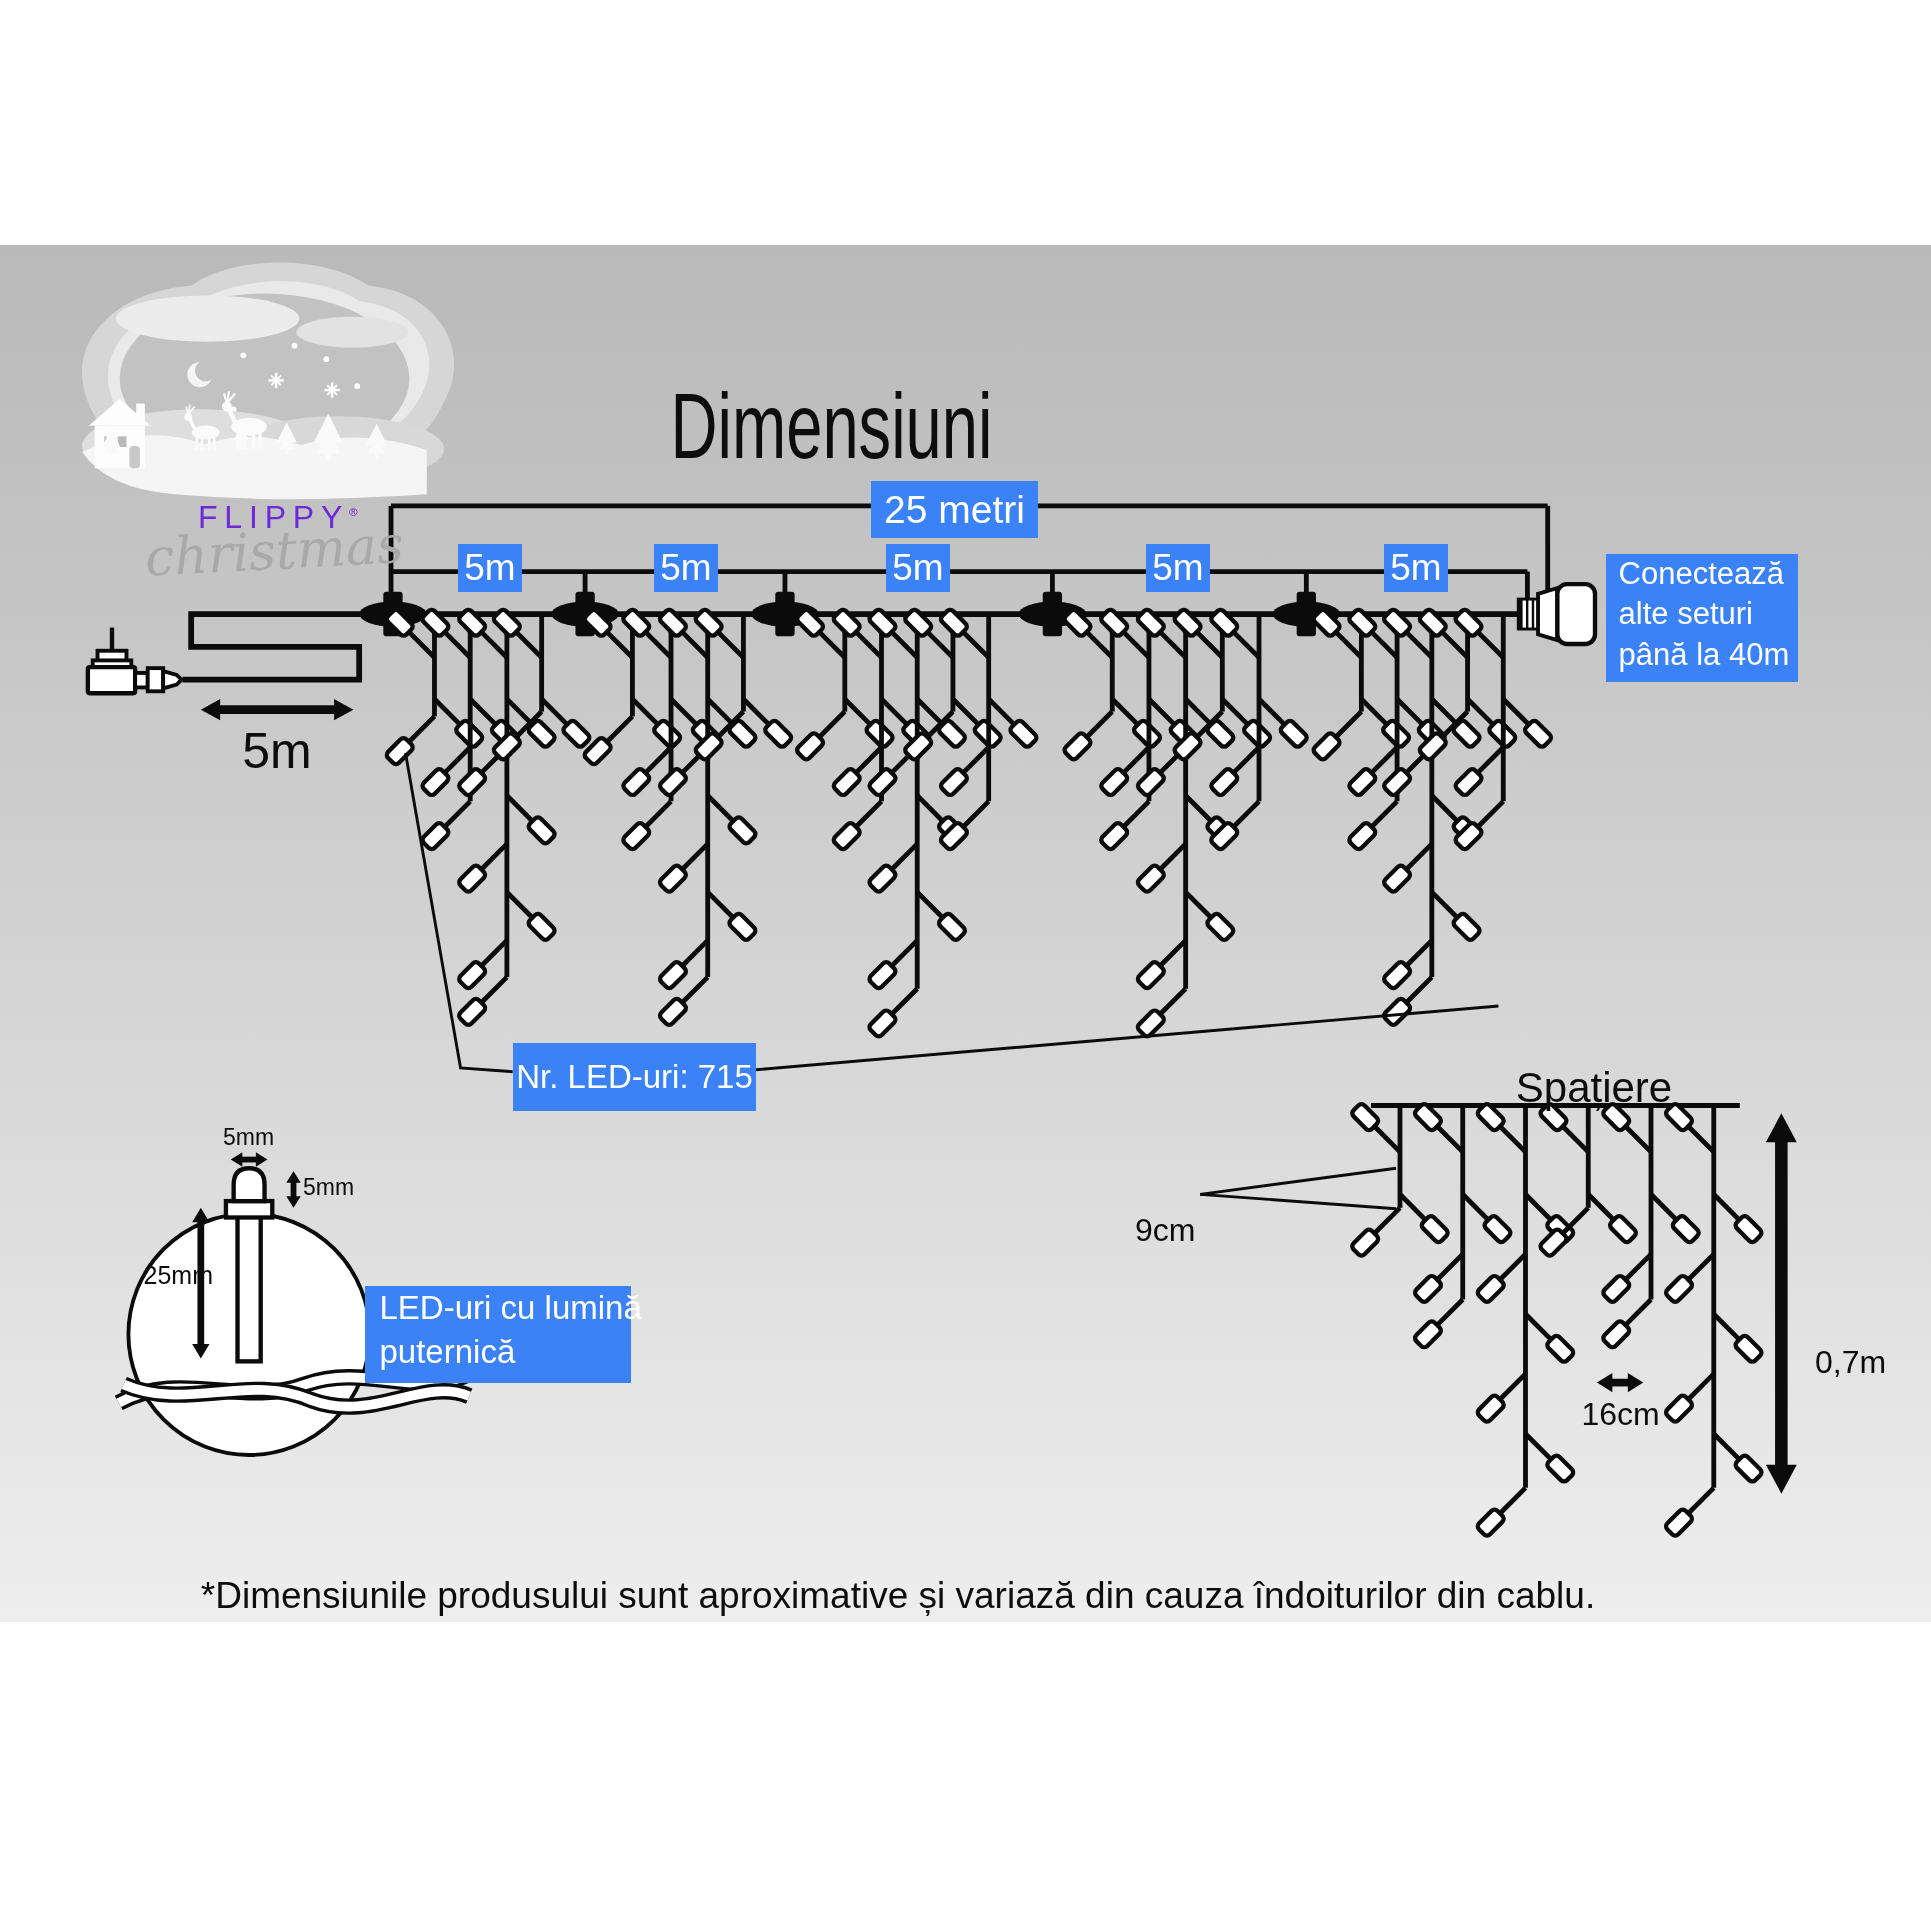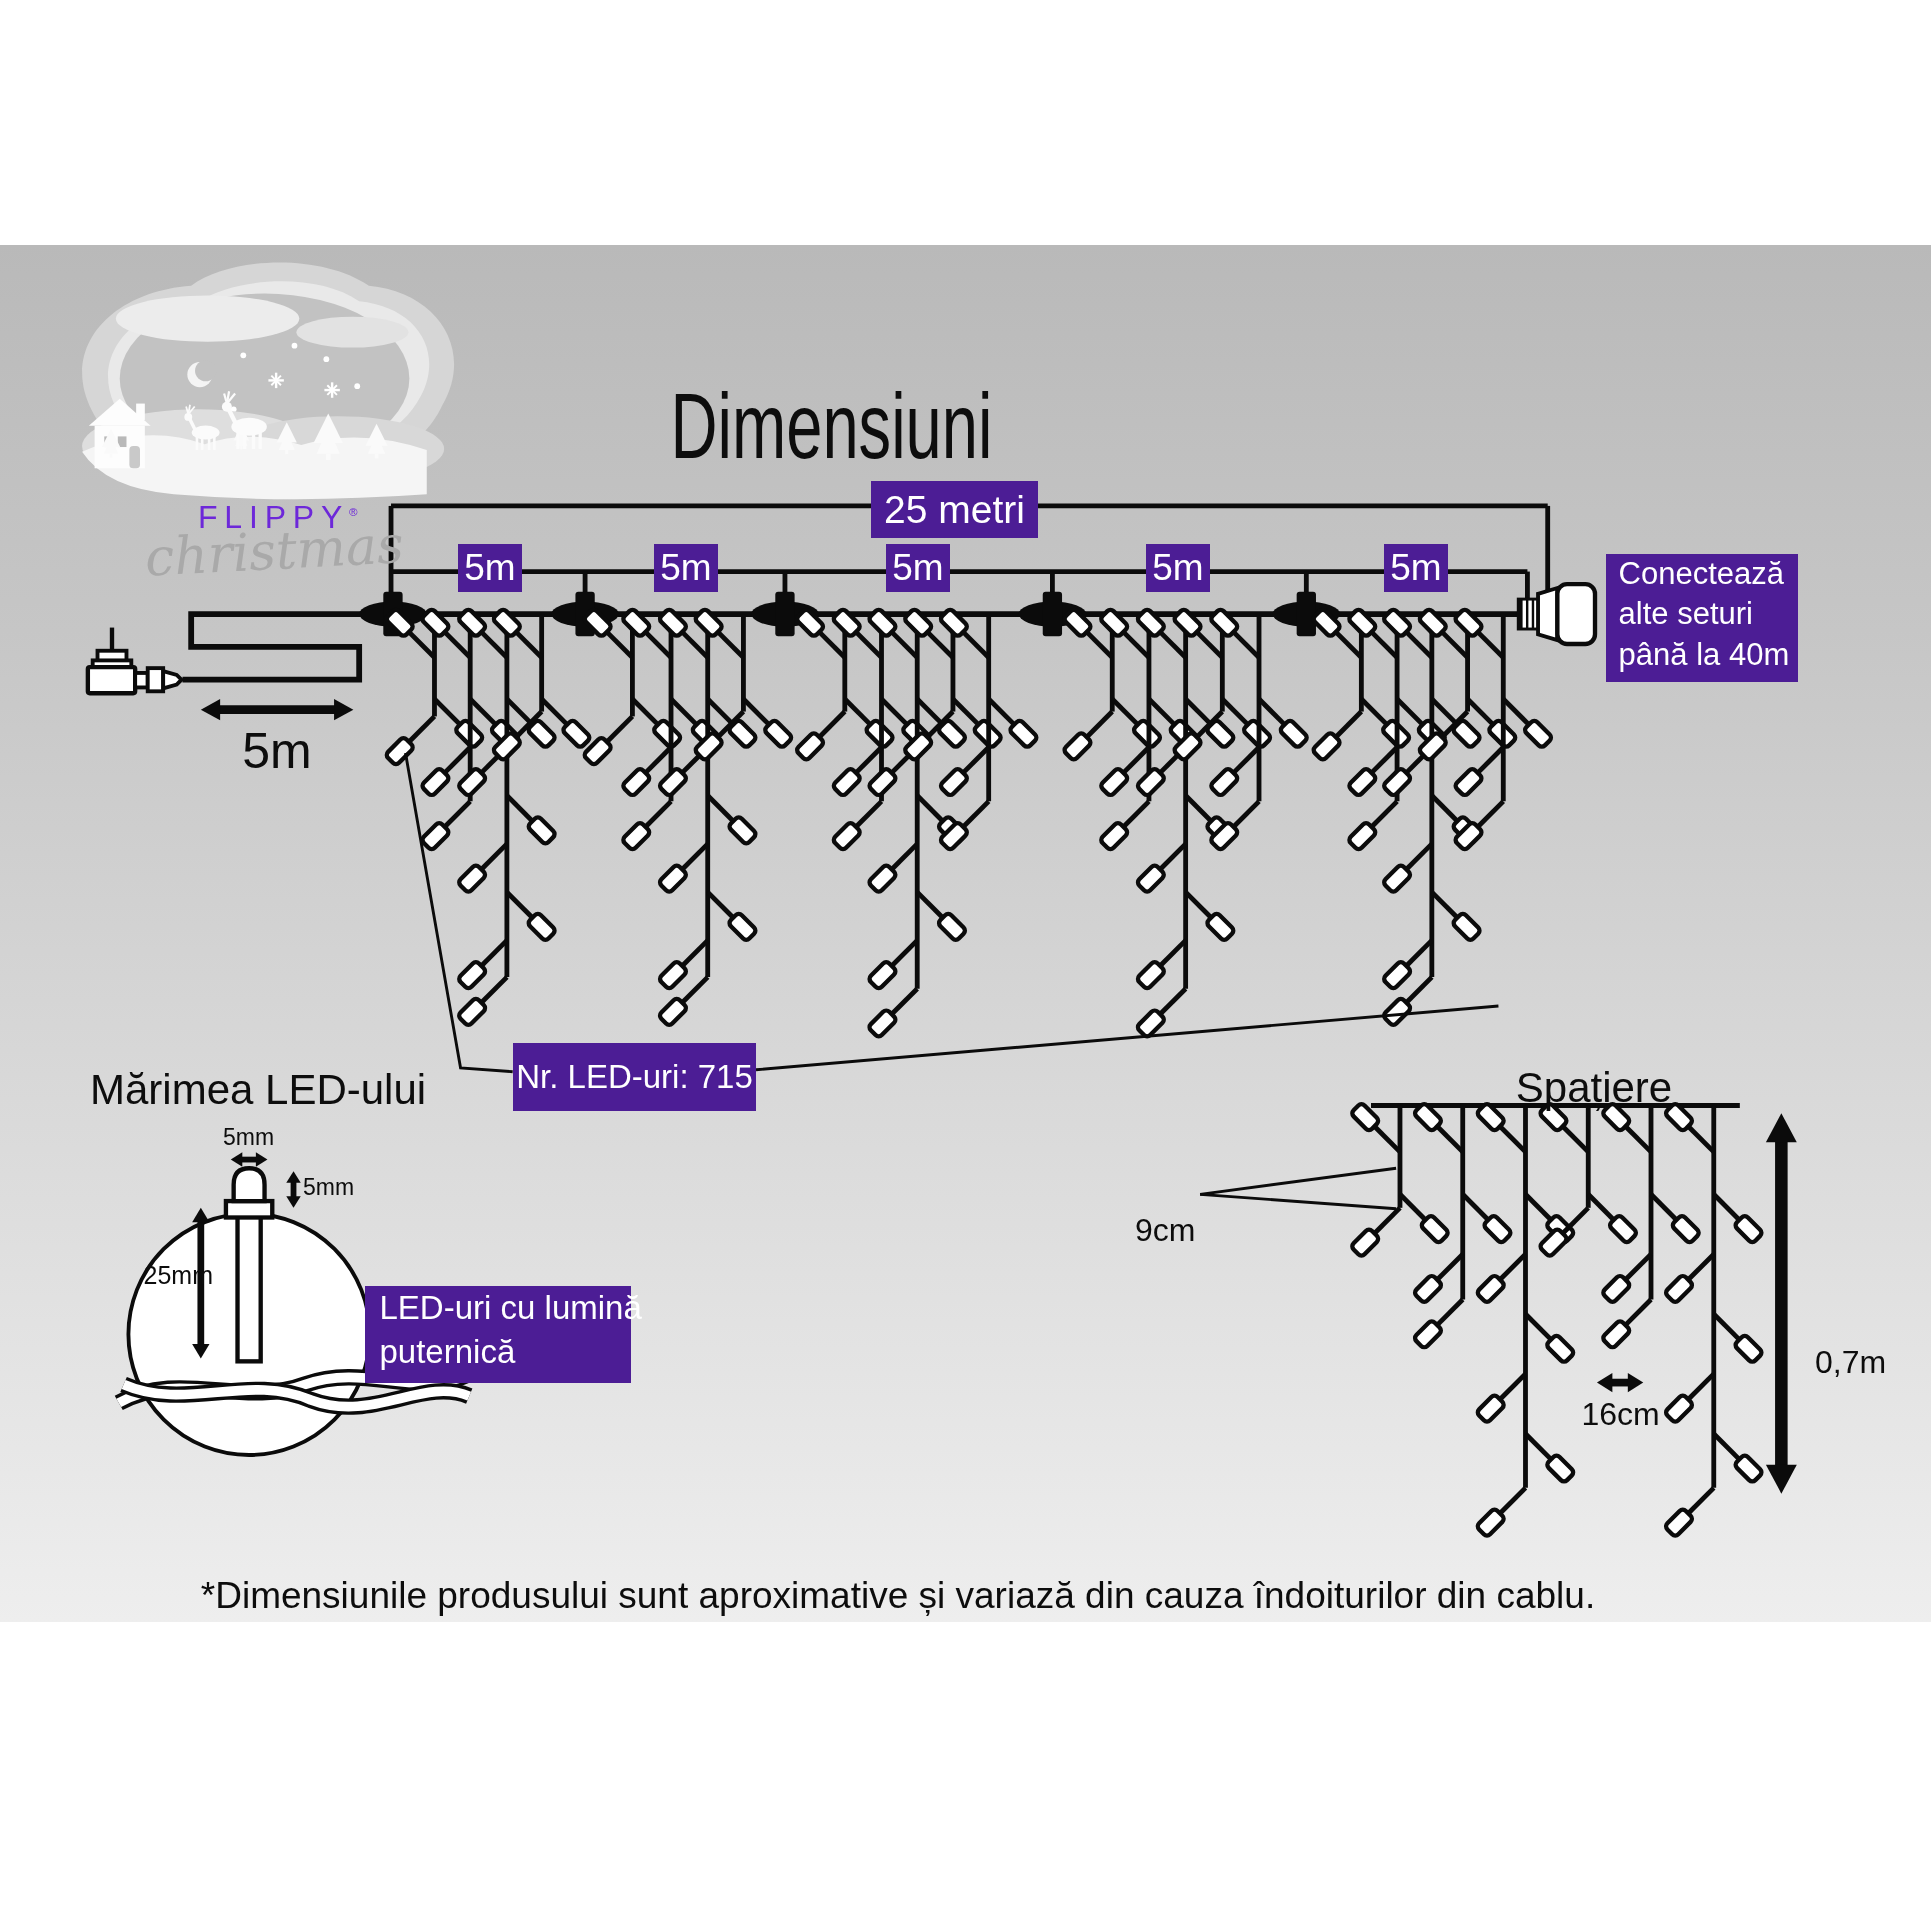--- a/index.html
+++ b/index.html
@@ -2,21 +2,21 @@
 <html><head>
 <meta charset="utf-8">
 <style>
   html,body{margin:0;padding:0;background:#ffffff;}
   #stage{position:relative;width:1931px;height:1931px;background:#ffffff;overflow:hidden;
          font-family:"Liberation Sans",sans-serif;}
   .band{position:absolute;left:0;top:245px;width:1931px;height:1377px;
         background:linear-gradient(180deg,#b9b9b9 0%,#c6c6c6 28%,#d9d9d9 62%,#eeeeee 100%);}
   #art{position:absolute;left:0;top:0;}
   .lbl{position:absolute;color:#0d0d0d;white-space:nowrap;}
-  .bbox{position:absolute;background:#4c1d95;color:#ffffff;display:flex;
+  .bbox{position:absolute;background:#3b82f6;color:#ffffff;display:flex;
         align-items:center;justify-content:center;white-space:nowrap;}
   .bbox.multi{flex-direction:column;align-items:flex-start;justify-content:flex-start;}
   #title{left:542px;top:373px;width:579px;font-size:93px;text-align:center;
          transform:scaleX(.70);letter-spacing:0px;}
   #box25{left:871px;top:481px;width:167px;height:57px;font-size:39px;}
   .segbox{top:544px;width:64px;height:48px;font-size:37px;}
   #lead5m{left:219px;top:722px;width:116px;font-size:50px;text-align:center;}
   #connbox{left:1606px;top:554px;width:192px;height:128px;font-size:31px;line-height:1.3;padding-left:12.6px;box-sizing:border-box;}
   #nrled{left:513px;top:1043px;width:243px;height:68px;font-size:33px;}
   #marimea{left:90px;top:1066px;font-size:42px;}
@@ -513,21 +513,20 @@
   <div class="lbl" id="lead5m">5m</div>
 
   <div class="bbox multi" id="connbox">
     <span>Conectează</span>
     <span>alte seturi</span>
     <span>până la 40m</span>
   </div>
 
   <div class="bbox" id="nrled">Nr. LED-uri: 715</div>
 
-  <div class="lbl" id="marimea">Mărimea LED-ului</div>
   <div class="lbl" id="mmw">5mm</div>
   <div class="lbl" id="mmh">5mm</div>
   <div class="lbl" id="mm25">25mm</div>
 
   <div class="bbox multi" id="lednote">
     <span>LED-uri cu lumină</span>
     <span>puternică</span>
   </div>
 
   <div class="lbl" id="spatiere">Spațiere</div>

